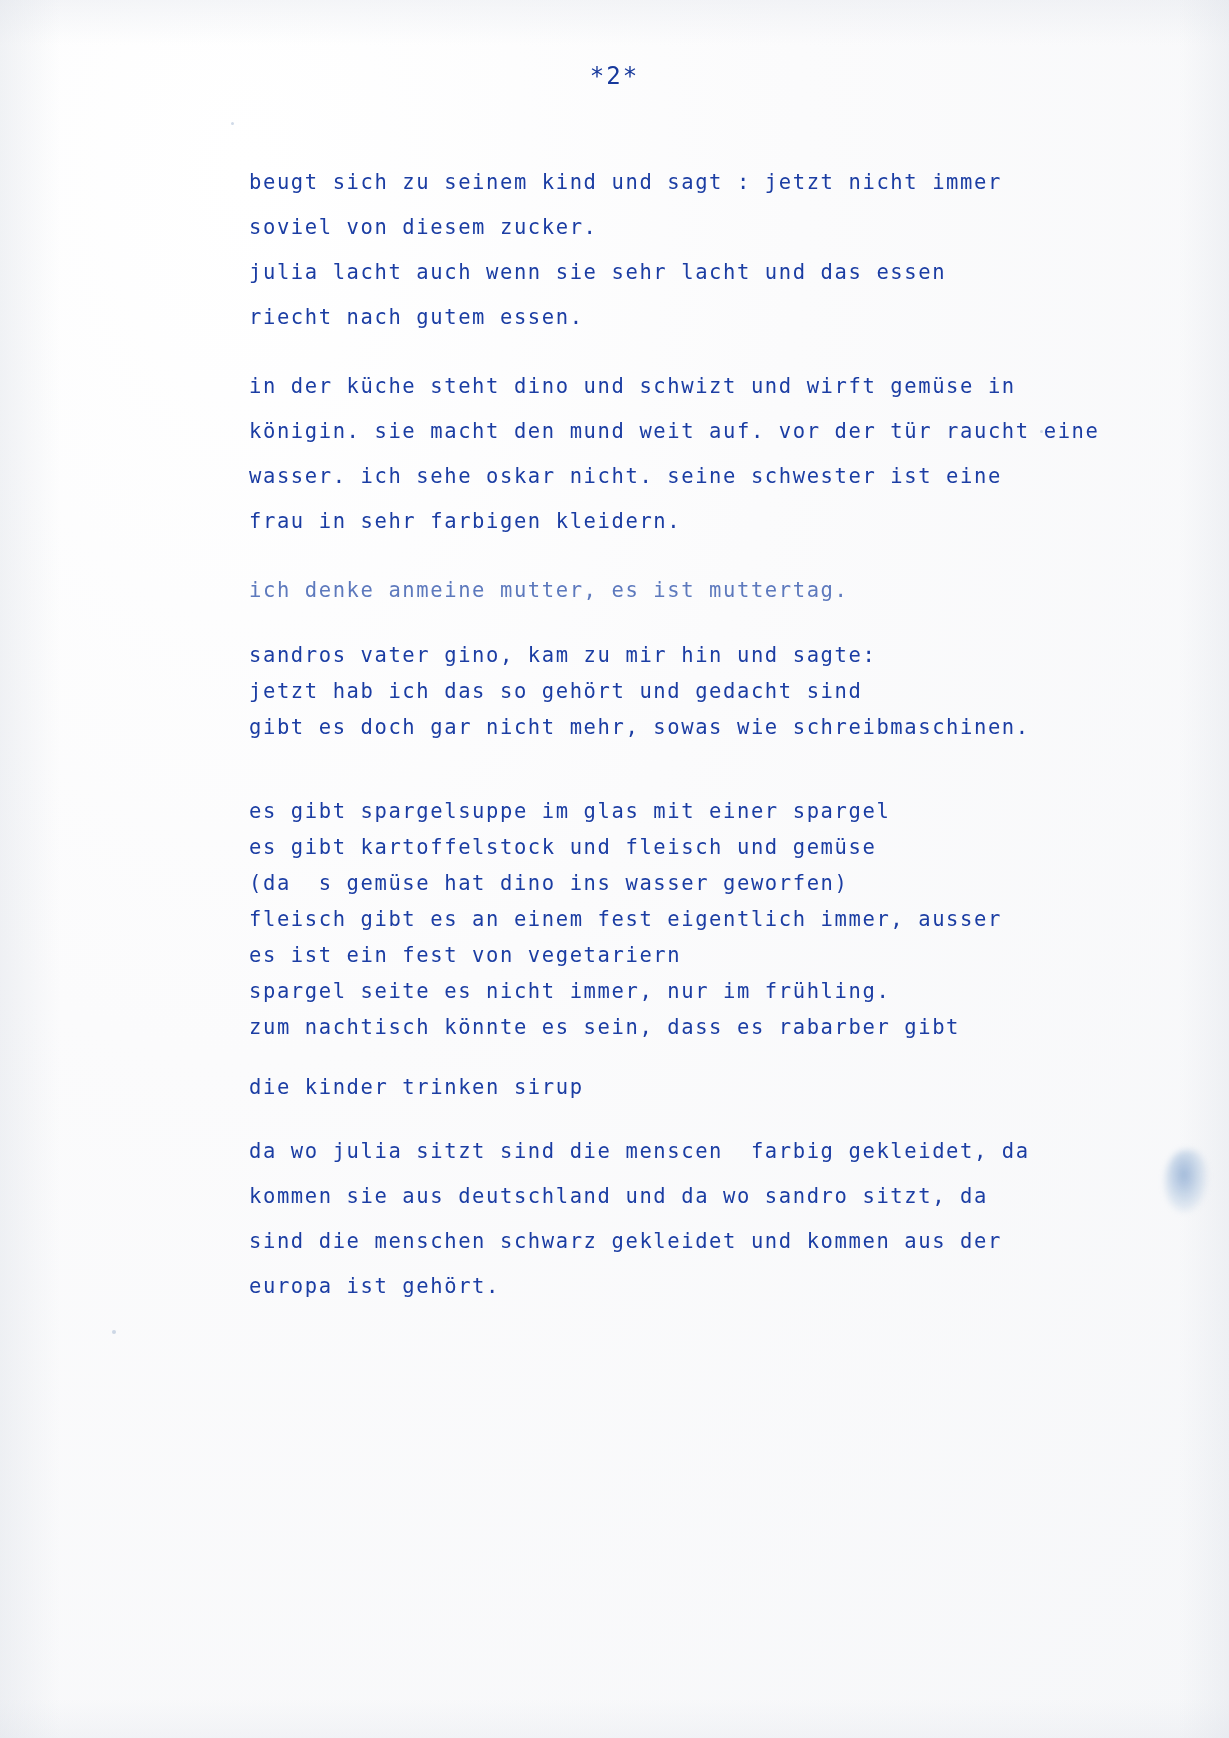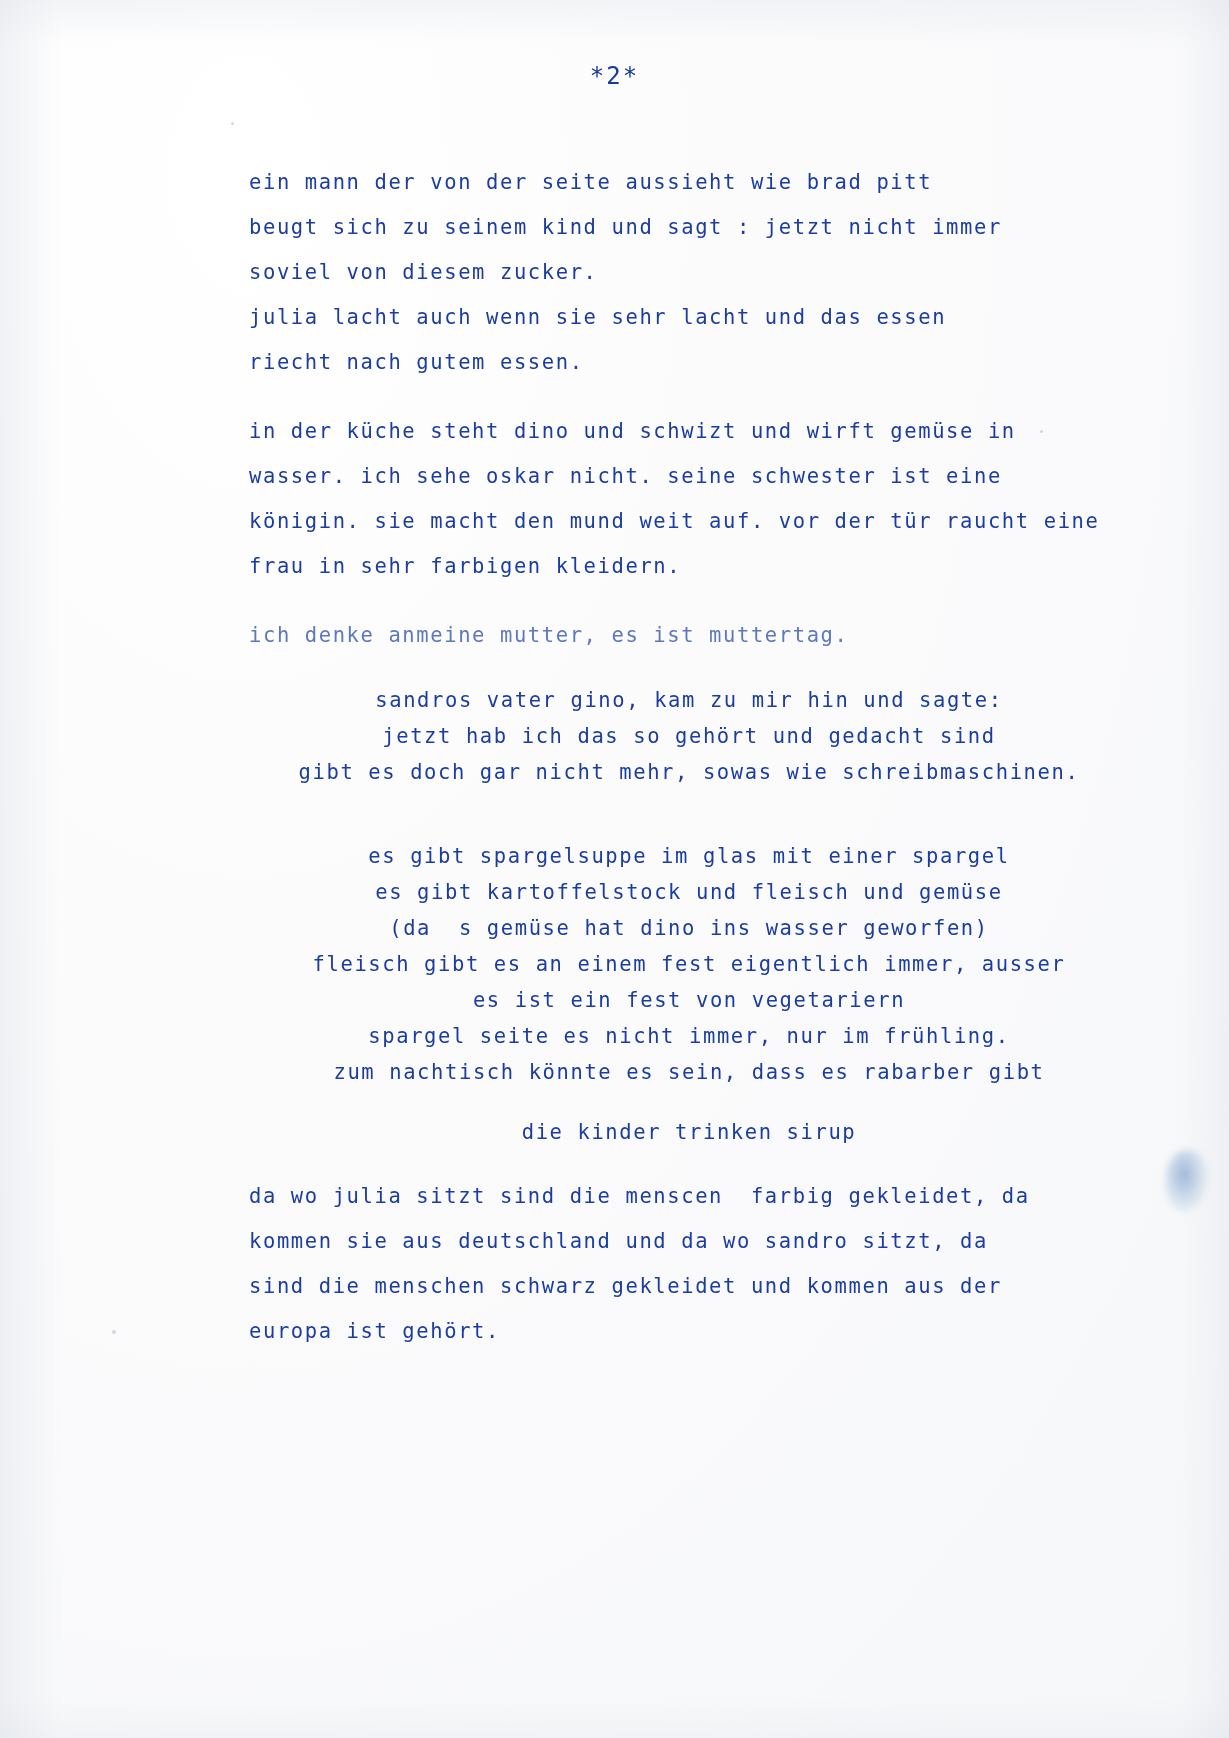--- a/index.html
+++ b/index.html
@@ -80,51 +80,50 @@
     margin: 0 0 0 0;
   }
 
   .line {
     white-space: pre;
     font-family: "DejaVu Sans Mono", monospace;
   }
 
   
   .ls-wide .line { line-height: 45px; }
-  .ls-tight .line { line-height: 36px; text-align: center; }
+  .ls-tight .line { line-height: 36px; }
   .gap-md { height: 24px; }
 
   
   .faint { color: #5d79bd; }
 </style>
 </head>
 <body>
 
 <div class="sheet">
   <div class="scan-tint"></div>
   <div class="ink-smudge"></div>
   <div class="speck" style="left:231px;top:122px;width:3px;height:3px;"></div>
   <div class="speck" style="left:112px;top:1330px;width:4px;height:4px;"></div>
   <div class="speck" style="left:1040px;top:430px;width:3px;height:3px;"></div>
 
   <div class="page-number">*2*</div>
 
   <div class="body-text" id="body-text">
       <div class="para ls-wide">
-        <div class="line">ein mann der von der seite aussieht wie brad pitt</div>
         <div class="line">beugt sich zu seinem kind und sagt : jetzt nicht immer</div>
         <div class="line">soviel von diesem zucker.</div>
         <div class="line">julia lacht auch wenn sie sehr lacht und das essen</div>
         <div class="line">riecht nach gutem essen.</div>
       </div>
       <div class="gap-md"></div>
       <div class="para ls-wide">
         <div class="line">in der küche steht dino und schwizt und wirft gemüse in</div>
+        <div class="line">königin. sie macht den mund weit auf. vor der tür raucht eine</div>
         <div class="line">wasser. ich sehe oskar nicht. seine schwester ist eine</div>
-        <div class="line">königin. sie macht den mund weit auf. vor der tür raucht eine</div>
         <div class="line">frau in sehr farbigen kleidern.</div>
       </div>
       <div class="gap-md"></div>
       <div class="para ls-wide">
         <div class="line faint">ich denke anmeine mutter, es ist muttertag.</div>
       </div>
       <div class="gap-md"></div>
       <div class="para ls-tight">
         <div class="line">sandros vater gino, kam zu mir hin und sagte:</div>
         <div class="line">jetzt hab ich das so gehört und gedacht sind</div>

